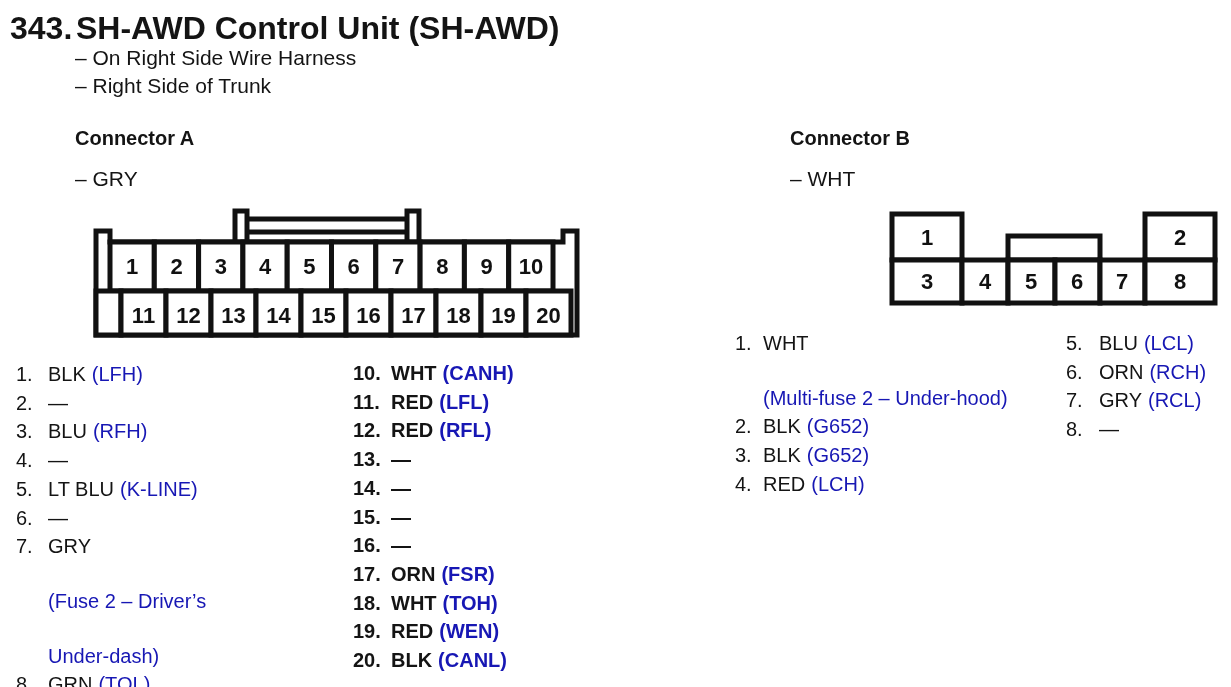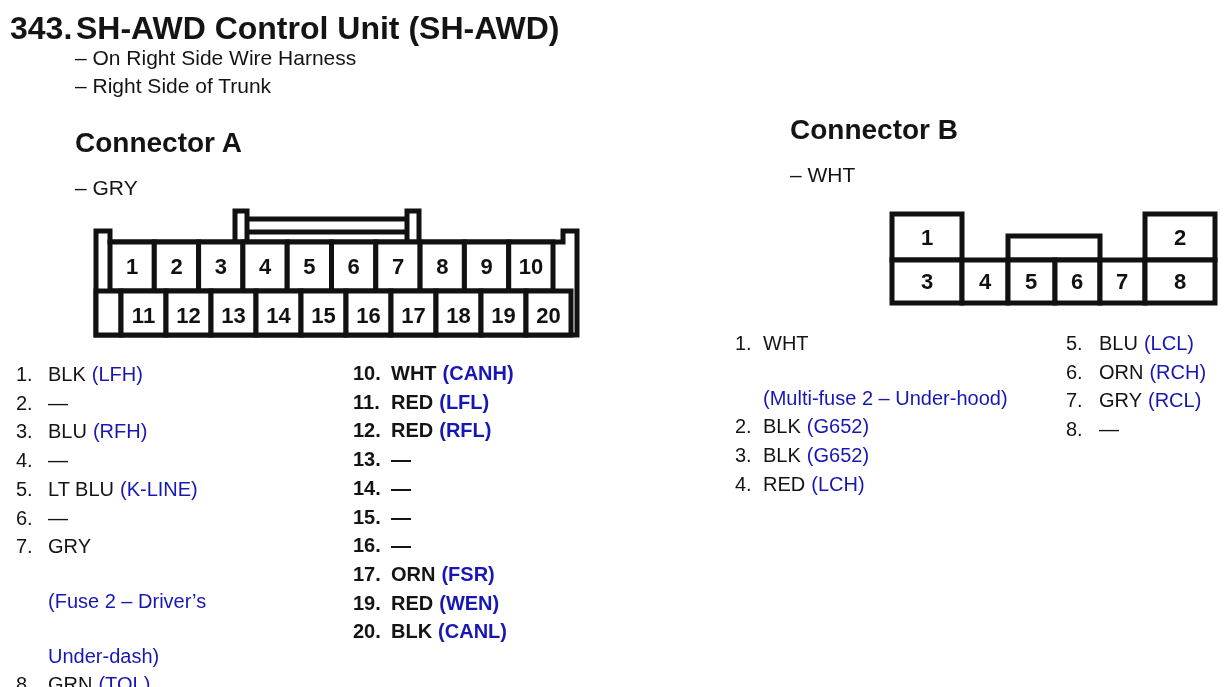--- a/index.html
+++ b/index.html
@@ -20,22 +20,22 @@
     font-size:32px;font-weight:bold;
     display:flex;
   }
   .hdr-num{width:66px;flex:none;}
   .loc{
     position:absolute;left:75px;top:44px;
     font-size:21px;line-height:28px;
   }
   .conn-block{position:absolute;}
   #conn-a-head{left:75px;top:127px;}
-  #conn-b-head{left:790px;top:114px;}
-  .conn-title{font-size:28px;font-weight:bold;}
+  #conn-b-head{left:790px;top:127px;}
+  .conn-title{font-size:20px;font-weight:bold;}
   .conn-color{font-size:21px;margin-top:17px;}
   #svg-a{position:absolute;left:90px;top:202px;}
   #svg-b{position:absolute;left:885px;top:205px;}
   .st{fill:#ffffff;stroke:#111111;stroke-width:5;stroke-linejoin:miter;}
   svg text{
     font-family:"Liberation Sans", sans-serif;
     font-weight:bold;font-size:22px;
     fill:#111111;text-anchor:middle;
   }
   .pin-col{
@@ -218,20 +218,24 @@
   </div>
   <div class="pin-row">
     <span class="pin-num">16.</span>
     <div class="pin-text"><span class="wire">—</span></div>
   </div>
   <div class="pin-row">
     <span class="pin-num">17.</span>
     <div class="pin-text"><span class="wire">ORN</span><span class="sig">(FSR)</span></div>
   </div>
   <div class="pin-row">
+    <span class="pin-num">18.</span>
+    <div class="pin-text"><span class="wire">WHT</span><span class="sig">(TOH)</span></div>
+  </div>
+  <div class="pin-row">
     <span class="pin-num">19.</span>
     <div class="pin-text"><span class="wire">RED</span><span class="sig">(WEN)</span></div>
   </div>
   <div class="pin-row">
     <span class="pin-num">20.</span>
     <div class="pin-text"><span class="wire">BLK</span><span class="sig">(CANL)</span></div>
   </div>
 </div>
 
 <div class="pin-col" id="list-b1">

